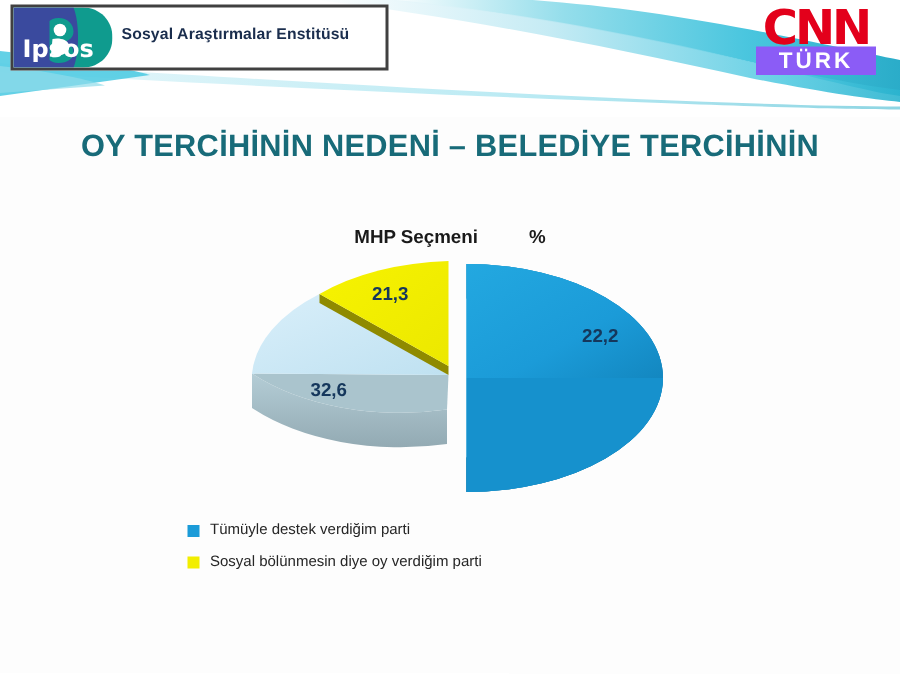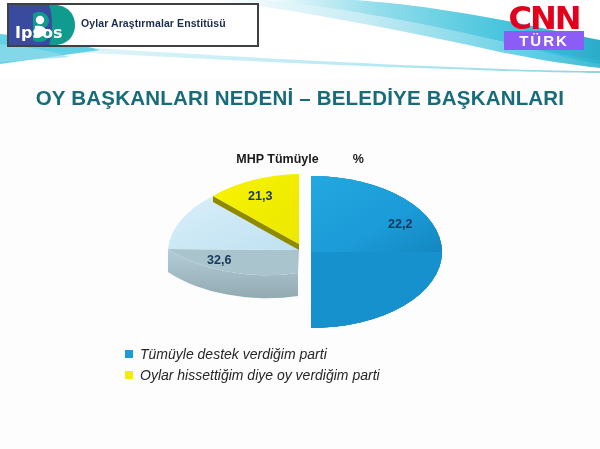--- a/index.html
+++ b/index.html
@@ -172,25 +172,24 @@
     align-items: center;
     height: 21px;
   }
   .legend-swatch {
     width: 8px;
     height: 8px;
     flex: 0 0 8px;
     margin-right: 7px;
   }
   .legend-label {
-    font-size: 14px;
+    font-size: 10px;
     color: #262626;
     white-space: nowrap;
     line-height: 12px;
-    font-style: italic;
   }
 </style>
 </head>
 <body>
 
 <div class="slide">
 
   <div class="header">
     <svg class="header-svg" width="600" height="80" viewBox="0 0 600 80">
       <defs>
@@ -232,32 +231,32 @@
       <g fill="#0f9b8e">
         <path d="M30,7 C36,7 40,11 40,16 C40,20 37,22 34,23 C37,24 40,26 40,30
                  C40,34 36,37 30,37 C27,37 25,36 24,35 L24,9 C25,8 27,7 30,7 Z"></path>
       </g>
       <g fill="#ffffff">
         <circle cx="31" cy="15" r="4.2"></circle>
         <path d="M26,21 C30,20 36,21 37,25 C38,29 34,32 29,32 C27,32 25,31 25,31 Z"></path>
       </g>
       <text x="6" y="33" font-family="DejaVu Sans, sans-serif" font-size="16" font-weight="bold" fill="#ffffff">Ipsos</text>
     </svg>
-    <div class="logo-caption">Oylar Araştırmalar Enstitüsü</div>
+    <div class="logo-caption">Sosyal Araştırmalar Enstitüsü</div>
   </div>
 
   <div class="cnn-logo">
     <div class="cnn-word">CNN</div>
     <div class="turk-bar">TÜRK</div>
   </div>
 
-  <div class="page-title">OY BAŞKANLARI NEDENİ – BELEDİYE BAŞKANLARI</div>
+  <div class="page-title">OY TERCİHİNİN NEDENİ – BELEDİYE TERCİHİNİN</div>
 
   <div class="chart-heading">
-    <span class="series-name">MHP Tümüyle</span><span class="unit">%</span>
+    <span class="series-name">MHP Seçmeni</span><span class="unit">%</span>
   </div>
 
   <div class="chart-area">
     <svg class="pie-svg" width="320" height="175" viewBox="0 0 320 175">
       <defs>
         <linearGradient id="gBlueTop" x1="0" y1="0" x2="1" y2="1">
           <stop offset="0%" stop-color="#23a8e0"></stop>
           <stop offset="60%" stop-color="#1b9bd8"></stop>
           <stop offset="100%" stop-color="#1387c0"></stop>
         </linearGradient>
@@ -303,18 +302,18 @@
   <div class="legend">
 
     <div class="legend-item">
       <span class="legend-swatch" style="background:#1b9bd8;"></span>
       <span class="legend-label">Tümüyle destek verdiğim parti</span>
     </div>
 
 
     <div class="legend-item">
       <span class="legend-swatch" style="background:#f2ee00;"></span>
-      <span class="legend-label">Oylar hissettiğim diye oy verdiğim parti</span>
+      <span class="legend-label">Sosyal bölünmesin diye oy verdiğim parti</span>
     </div>
 
   </div>
 
 </div>
 
 </body></html>

